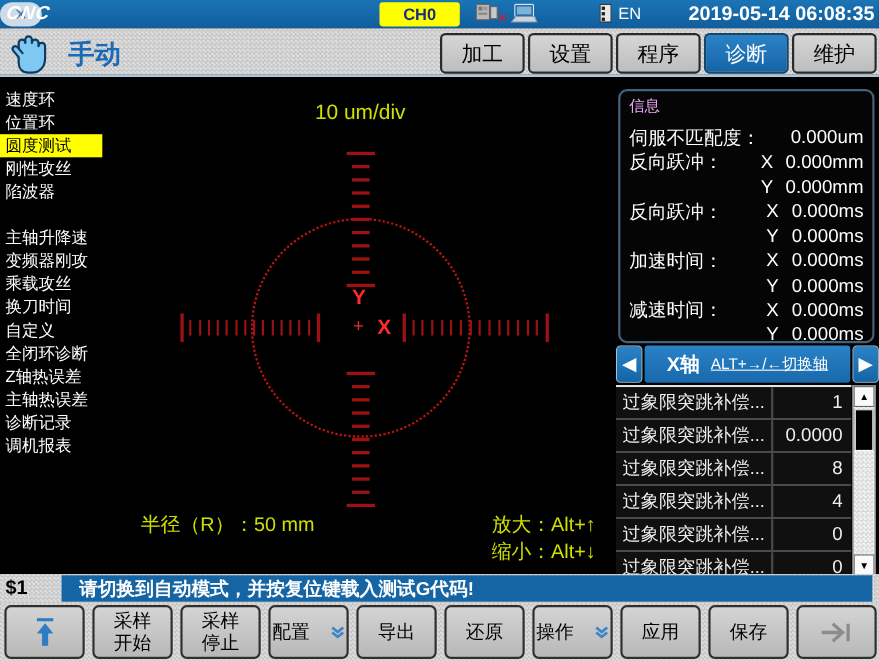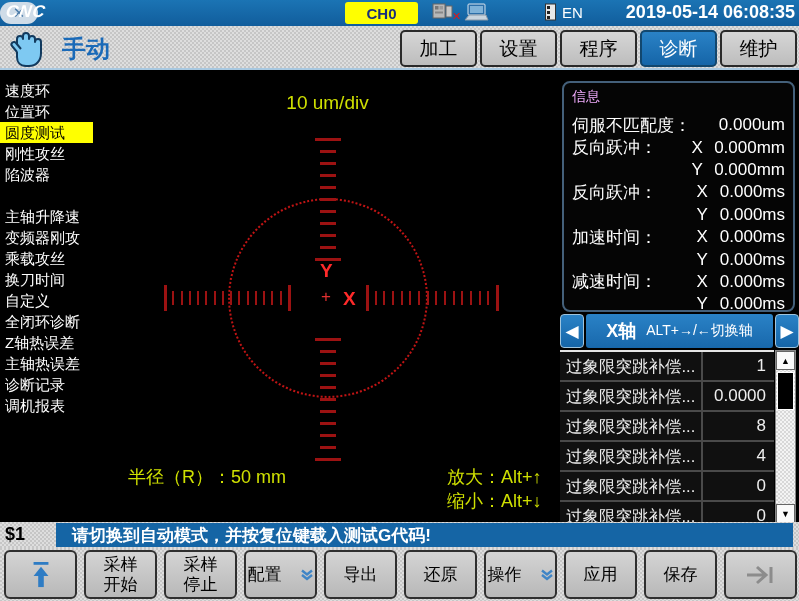--- a/index.html
+++ b/index.html
@@ -79,21 +79,21 @@
   .info-row .val { flex:1; text-align:right; }
 
   
   #axis-switcher { position:absolute; left:560px; top:244px; width:239px; height:34px; display:flex; gap:2px; }
   .axis-arrow { width:24px; height:34px; background:linear-gradient(#2a82c6,#1565a8);
     border:1px solid #9fc4dd; border-radius:4px; color:#fff; font-size:17px;
     display:flex; align-items:center; justify-content:center; }
   #axis-center { flex:1; background:linear-gradient(#2a82c6,#1868ac); border-radius:3px;
     display:flex; align-items:center; justify-content:center; gap:10px; color:#fff; }
   #current-axis { font-size:18px; font-weight:bold; }
-  #axis-hint { font-size:14px; }
+  #axis-hint { font-size:14px;text-decoration:underline; }
 
   
   #param-table { position:absolute; left:560px; top:280px; width:214px; height:174px;
     overflow:hidden; border-top:2px solid #e5e5e5; }
   .p-row { display:flex; height:30px; background:#101010; border-bottom:2px solid #4a4a4a; }
   .p-name { width:143px; color:#eee; font-size:16.5px; line-height:28px; padding-left:6px;
     border-right:2px solid #4a4a4a; white-space:nowrap; overflow:hidden; }
   .p-val { flex:1; color:#eee; font-size:17px; line-height:28px; text-align:right; padding-right:8px; }
 
   

